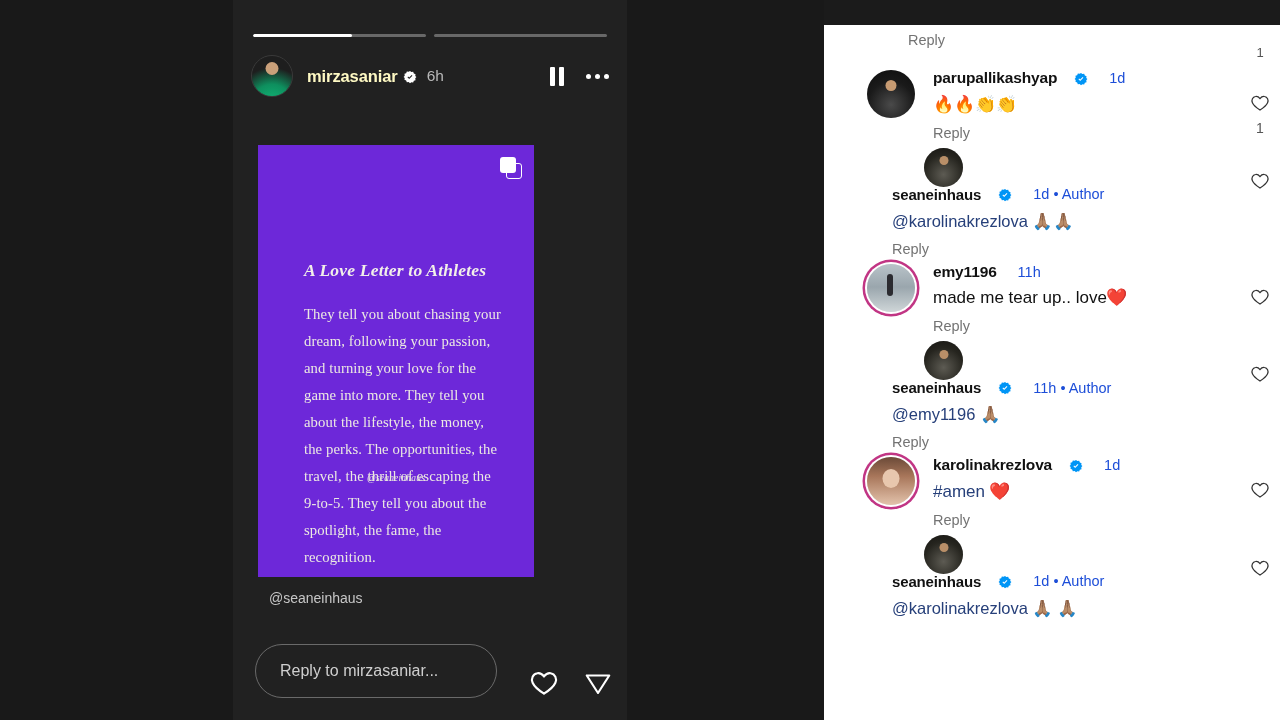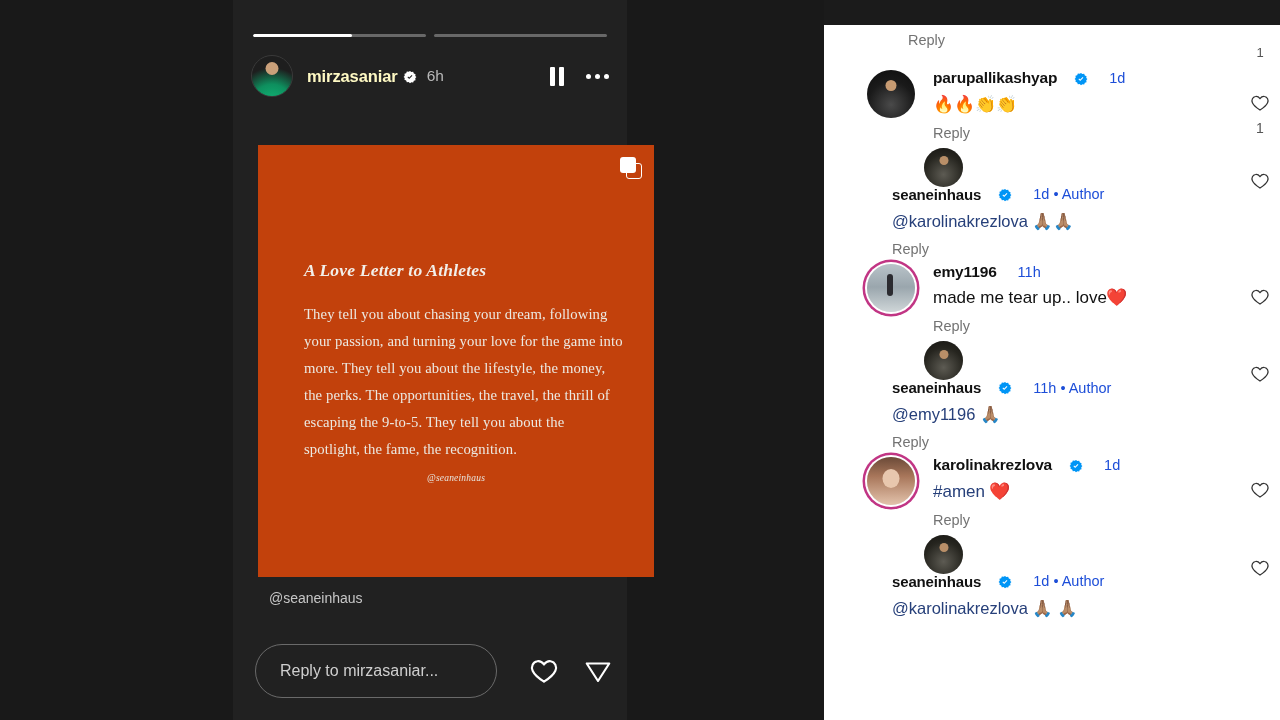--- a/index.html
+++ b/index.html
@@ -68,22 +68,22 @@
   .story-time { margin-left: 10px; color: #b8b8b8; font-size: 15.5px; }
   .story-actions { margin-left: auto; display: flex; align-items: center; gap: 22px; }
   .icon-pause { display: flex; gap: 4px; }
   .icon-pause i { display: block; width: 5px; height: 19px; background: #fff; border-radius: 1px; }
   .icon-dots { display: flex; gap: 4px; }
   .icon-dots i { display: block; width: 5px; height: 5px; border-radius: 50%; background: #fff; }
 
   
   .story-card {
     position: absolute; top: 145px; left: 25px;
-    width: 396px; height: 432px;
-    background: #c2410c; overflow: hidden;
+    width: 276px; height: 432px;
+    background: #6d28d9; overflow: hidden;
   }
   .card-badge {
     position: absolute; top: 12px; right: 12px; width: 22px; height: 22px;
   }
   .card-badge .sq-back {
     position: absolute; right: 0; bottom: 0; width: 16px; height: 16px;
     border: 1.6px solid #fff; border-radius: 3px;
   }
   .card-badge .sq-front {
     position: absolute; left: 0; top: 0; width: 16px; height: 16px;
@@ -106,21 +106,21 @@
 
   
   .story-handle {
     position: absolute; top: 590px; left: 460px; color: #c7c7c7; font-size: 14px;
   }
   .story-handle.inpanel { position: absolute; left: 36px; top: 590px; }
 
   
   .reply-row {
     position: absolute; bottom: 22px; left: 22px; right: 18px;
-    display: flex; align-items: center; gap: 4px;
+    display: flex; align-items: flex-end; gap: 4px;
   }
   .reply-input {
     flex: 0 0 242px; height: 54px; border: 1.4px solid #6a6a6a;
     border-radius: 28px; background: transparent;
     display: flex; align-items: center; padding-left: 24px;
     color: #cfcfcf; font-size: 16px;
   }
   .reply-icons { display: flex; align-items: center; gap: 24px; margin-left: 28px; }
   .ic-heart, .ic-share { width: 30px; height: 30px; }
 

